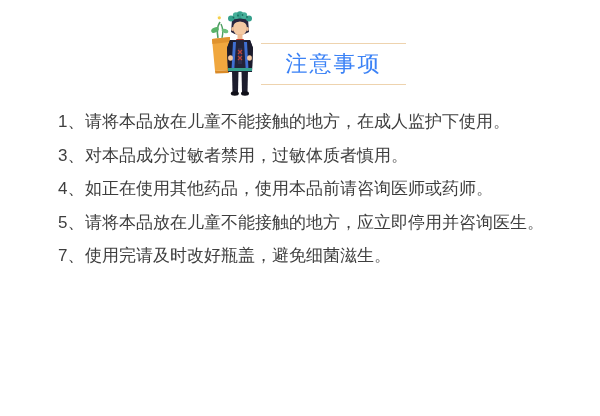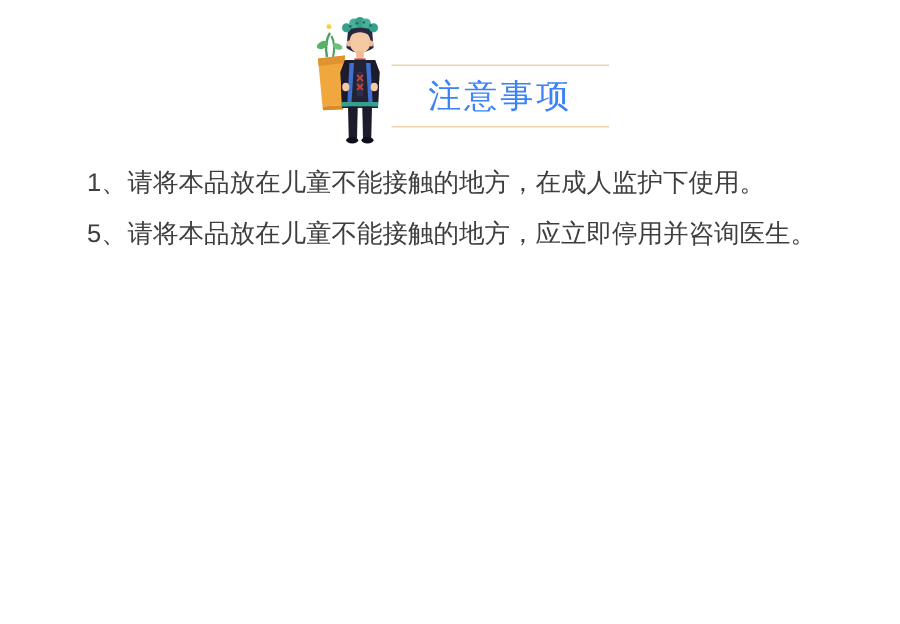--- a/index.html
+++ b/index.html
@@ -131,16 +131,19 @@
       </g>
     </svg>
   </div>
 
   <div class="title-box">
     <span class="title-text">注意事项</span>
   </div>
 
   <div class="notice-list">
     <div class="notice-item"><span class="num">1、</span><span>请将本品放在儿童不能接触的地方，在成人监护下使用。</span></div>
+    <div class="notice-item"><span class="num">3、</span><span>对本品成分过敏者禁用，过敏体质者慎用。</span></div>
+    <div class="notice-item"><span class="num">4、</span><span>如正在使用其他药品，使用本品前请咨询医师或药师。</span></div>
     <div class="notice-item"><span class="num">5、</span><span>请将本品放在儿童不能接触的地方，应立即停用并咨询医生。</span></div>
+    <div class="notice-item"><span class="num">7、</span><span>使用完请及时改好瓶盖，避免细菌滋生。</span></div>
   </div>
 
 </div>
 
 </body></html>

